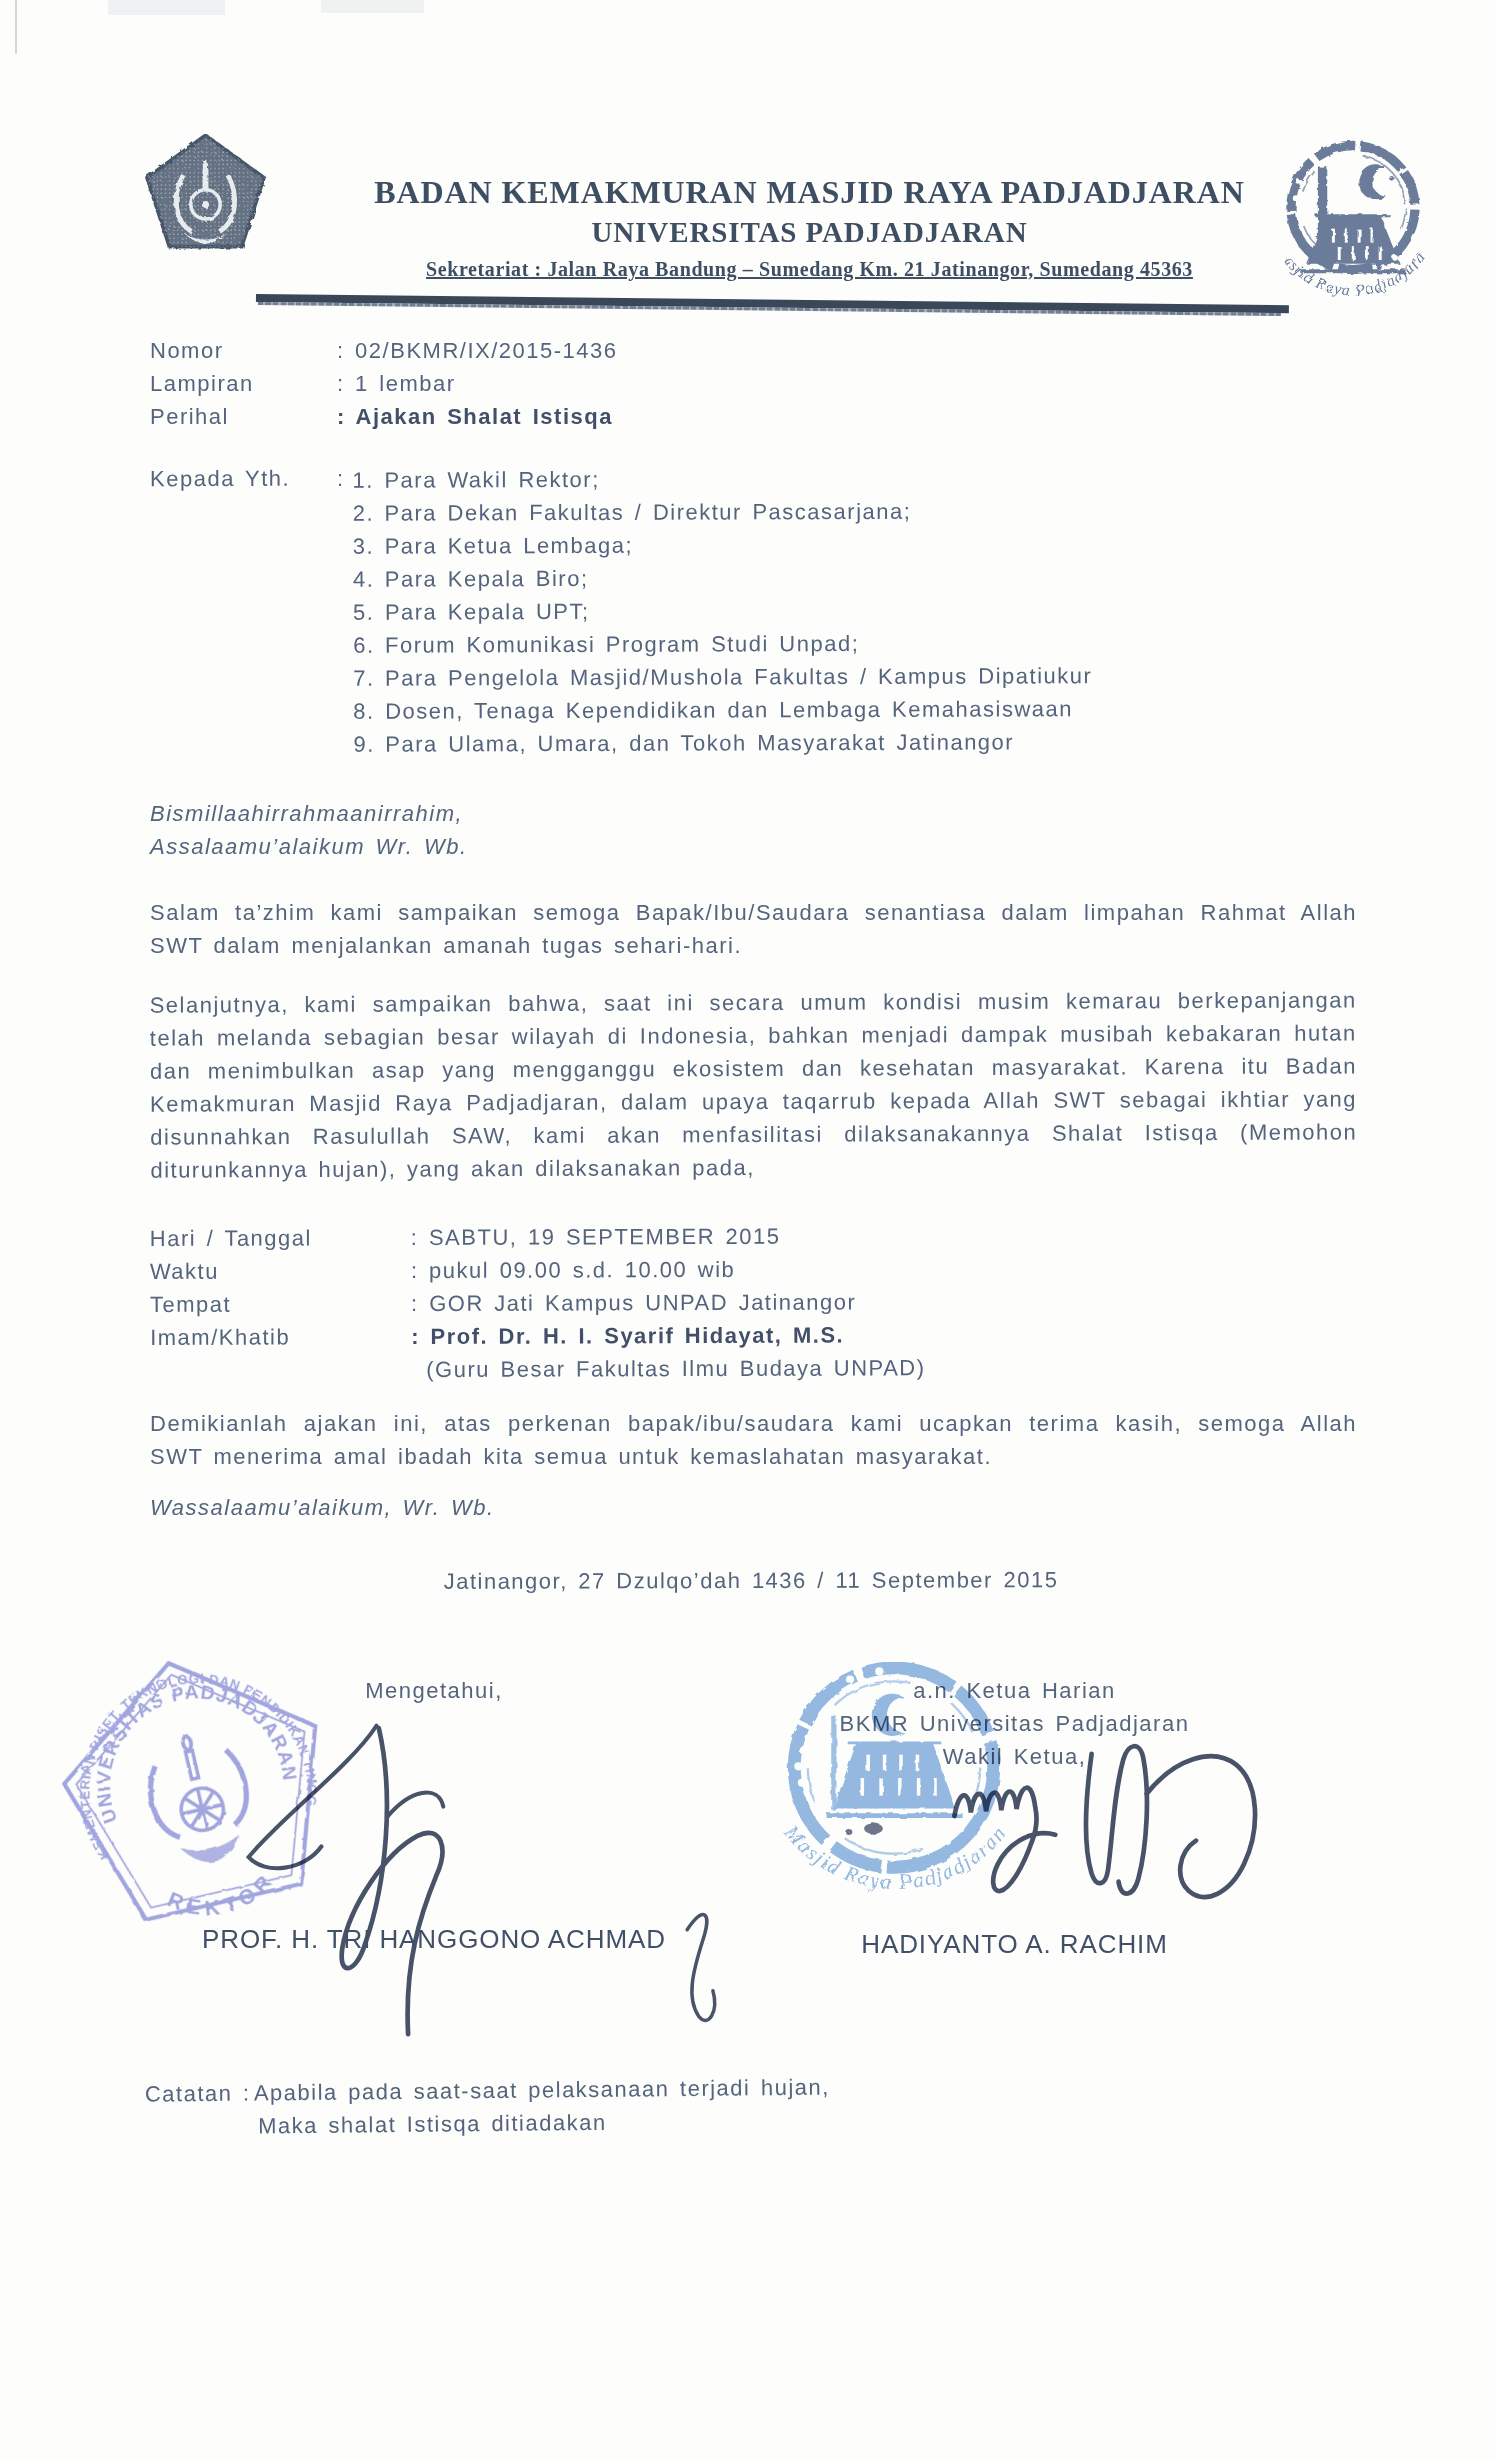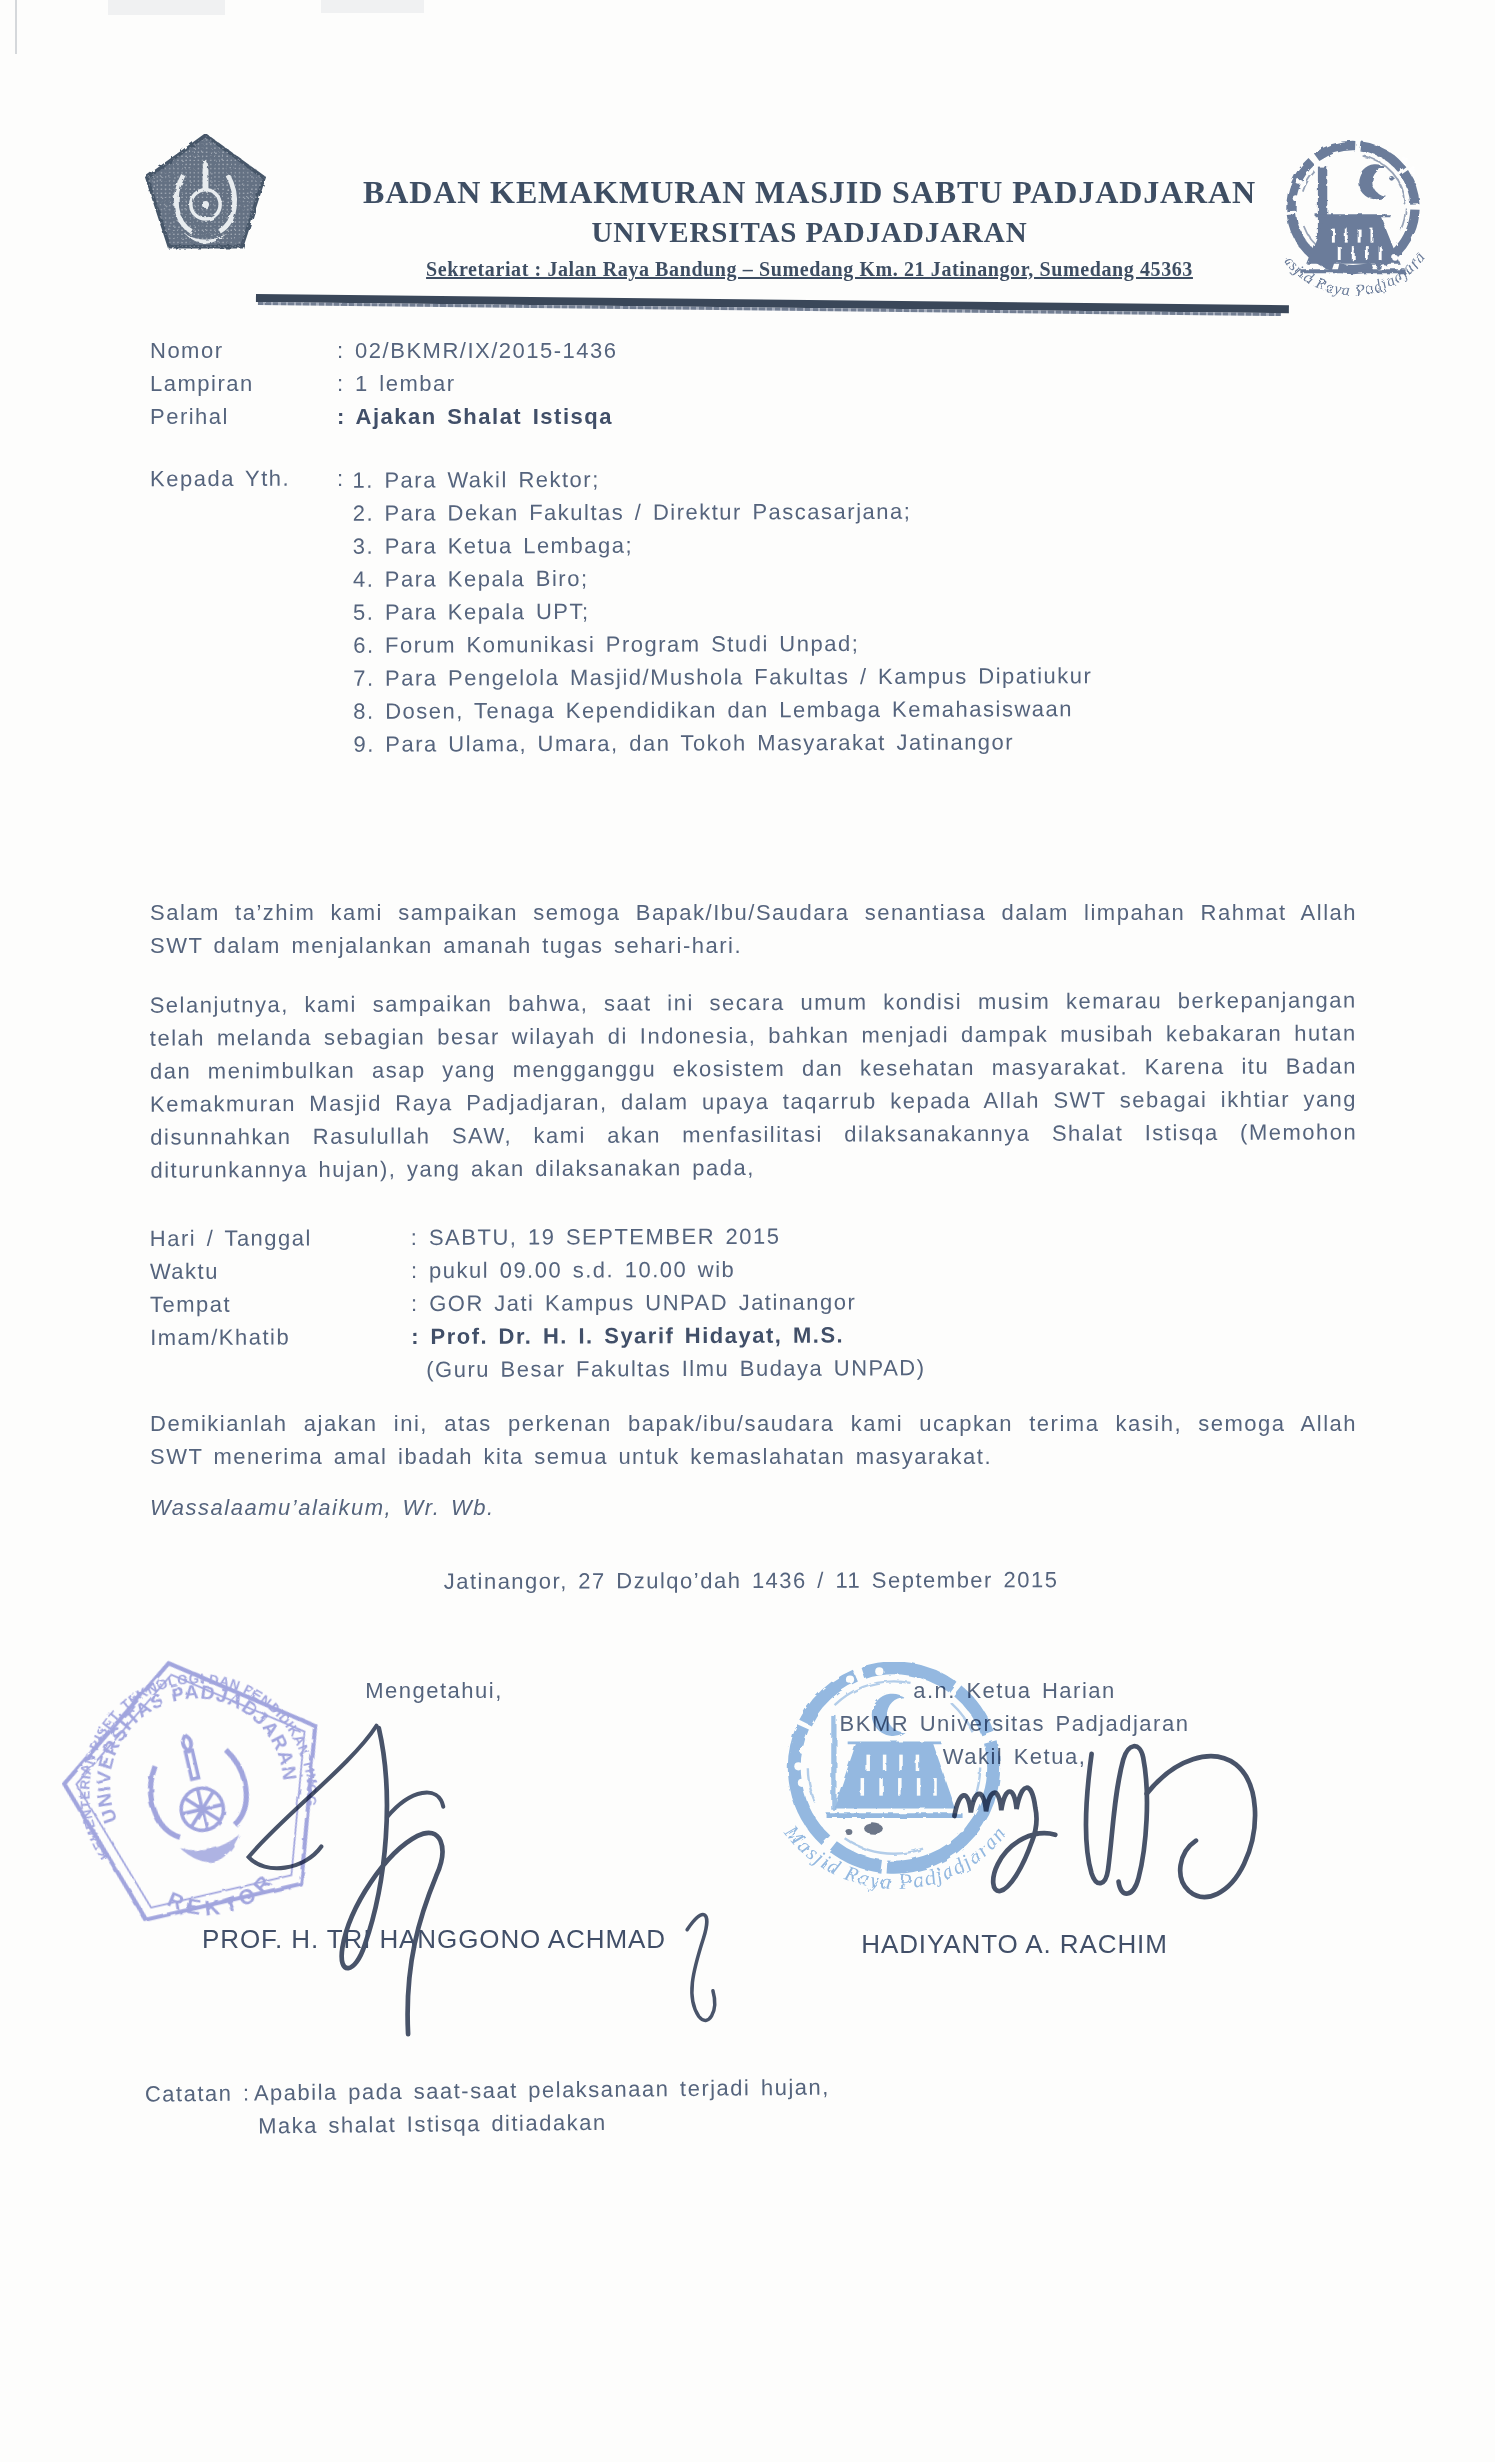--- a/index.html
+++ b/index.html
@@ -63,21 +63,21 @@
         <circle cx="120" cy="120" r="6" fill="#e8ecef"></circle>
         <rect x="115" y="60" width="10" height="36" fill="#e8ecef"></rect>
         <path d="M120,44 q10,12 0,22 q-10,-10 0,-22" fill="#e8ecef"></path>
         <path d="M82,70 C62,106 68,150 96,166" fill="none" stroke="#e8ecef" stroke-width="8"></path>
         <path d="M158,70 C178,106 172,150 144,166" fill="none" stroke="#e8ecef" stroke-width="8"></path>
         <path d="M84,170 Q120,190 156,170 Q138,186 120,187 Q102,186 84,170 Z" fill="#e8ecef"></path>
       </g>
     </svg>
   </div>
 
-  <div class="abs serif title1 center" style="left:223px;top:174px;width:1173px;">BADAN KEMAKMURAN MASJID SABTU PADJADJARAN</div>
+  <div class="abs serif title1 center" style="left:223px;top:174px;width:1173px;">BADAN KEMAKMURAN MASJID RAYA PADJADJARAN</div>
   <div class="abs serif title2 center" style="left:223px;top:216px;width:1173px;">UNIVERSITAS PADJADJARAN</div>
   <div class="abs serif title3 center" style="left:223px;top:258px;width:1173px;">Sekretariat : Jalan Raya Bandung – Sumedang Km. 21 Jatinangor, Sumedang 45363</div>
 
   <div class="abs" style="left:1266px;top:128px;width:188px;height:193px;">
     <svg width="188" height="193" viewBox="0 0 320 330">
       <defs>
         <filter id="rough2" x="-10%" y="-10%" width="120%" height="120%">
           <feTurbulence type="fractalNoise" baseFrequency="0.09" numOctaves="2" result="n2"></feTurbulence>
           <feDisplacementMap in="SourceGraphic" in2="n2" scale="7"></feDisplacementMap>
         </filter>
@@ -142,20 +142,24 @@
     <div>2. Para Dekan Fakultas / Direktur Pascasarjana;</div>
     <div>3. Para Ketua Lembaga;</div>
     <div>4. Para Kepala Biro;</div>
     <div>5. Para Kepala UPT;</div>
     <div>6. Forum Komunikasi Program Studi Unpad;</div>
     <div>7. Para Pengelola Masjid/Mushola Fakultas / Kampus Dipatiukur</div>
     <div>8. Dosen, Tenaga Kependidikan dan Lembaga Kemahasiswaan</div>
     <div>9. Para Ulama, Umara, dan Tokoh Masyarakat Jatinangor</div>
   </div>
 
+  <div class="abs body-text italic" style="left:150px;top:797px;width:1055px;">
+    <div>Bismillaahirrahmaanirrahim,</div>
+    <div>Assalaamu’alaikum Wr. Wb.</div>
+  </div>
 
   <div class="abs body-text just" style="left:150px;top:896px;width:1207px;">Salam ta’zhim kami sampaikan semoga Bapak/Ibu/Saudara senantiasa dalam limpahan Rahmat Allah SWT dalam menjalankan amanah tugas sehari-hari.</div>
 
   <div class="abs body-text just" style="left:150px;top:986px;width:1207px;transform:rotate(-0.25deg);">Selanjutnya, kami sampaikan bahwa, saat ini secara umum kondisi musim kemarau berkepanjangan telah melanda sebagian besar wilayah di Indonesia, bahkan menjadi dampak musibah kebakaran hutan dan menimbulkan asap yang mengganggu ekosistem dan kesehatan masyarakat. Karena itu Badan Kemakmuran Masjid Raya Padjadjaran, dalam upaya taqarrub kepada Allah SWT sebagai ikhtiar yang disunnahkan Rasulullah SAW, kami akan menfasilitasi dilaksanakannya Shalat Istisqa (Memohon diturunkannya hujan), yang akan dilaksanakan pada,</div>
 
   <div class="abs body-text" style="left:150px;top:1220px;width:1114px;transform:rotate(-0.2deg);">
     <div class="row">
       <span class="event-label">Hari / Tanggal</span>
       <span>: SABTU, 19 SEPTEMBER 2015</span>
     </div>

